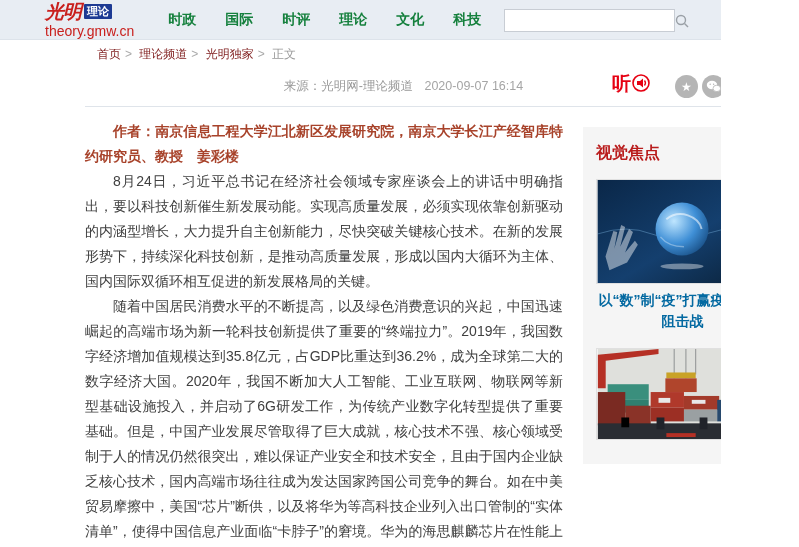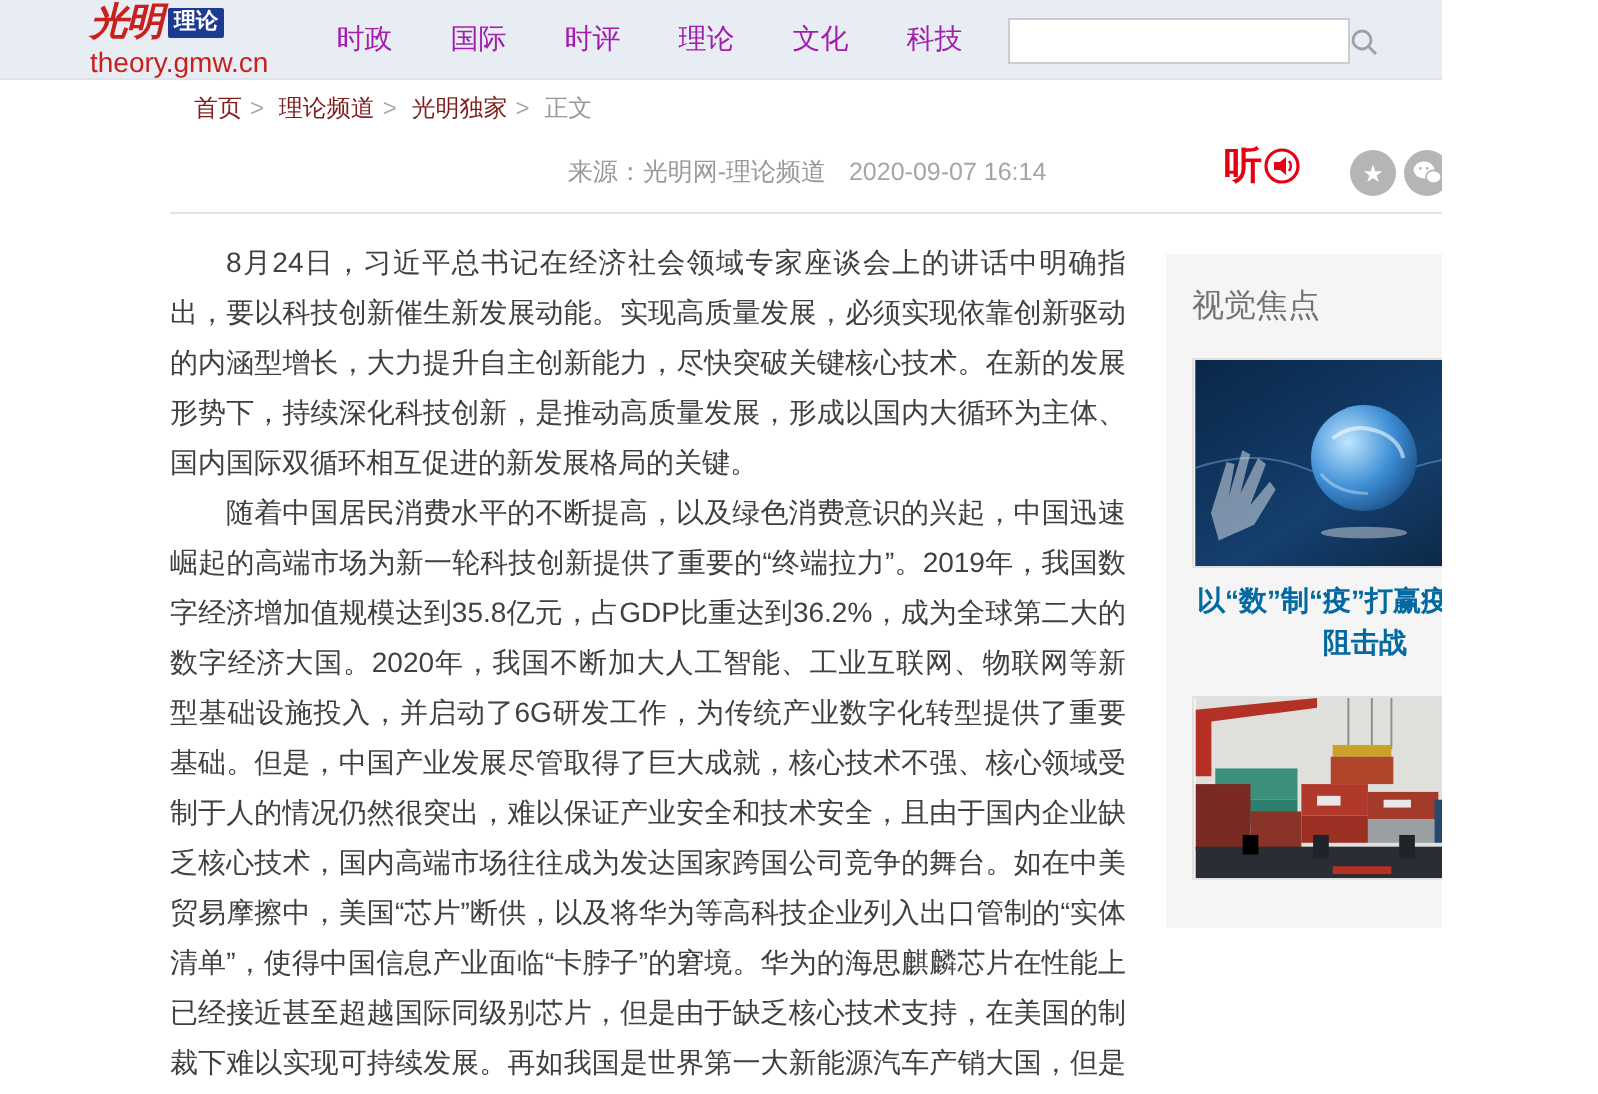--- a/index.html
+++ b/index.html
@@ -20,21 +20,21 @@
     font-family: "DejaVu Serif", serif; font-style: italic; font-weight: bold;
     color: #c9201d; font-size: 19px; letter-spacing: -1px;
   }
   .logo-ll {
     background: #1d3a93; color: #fff; font-size: 11px; font-weight: bold;
     padding: 2px 3px; margin-left: 3px; border-radius: 1px;
   }
   .logo-domain { color: #c9201d; font-size: 14px; margin-top: 3px; text-align: center; }
   .nav { display: flex; margin-left: 34px; }
   .nav-item {
-    font-size: 14px; font-weight: normal; color: #a21caf; margin-right: 29px;
+    font-size: 14px; font-weight: bold; color: #15803d; margin-right: 29px;
     cursor: pointer; white-space: nowrap;
   }
   .menu-btn {
     width: 18px; height: 16px; margin-left: 12px; background: #cfe0f2;
     border: 1px solid #9fc0e2; border-radius: 2px; cursor: pointer;
     display: flex; flex-direction: column; justify-content: center; gap: 2px; padding: 2px 3px;
   }
   .menu-btn i { display: block; height: 2px; background: #4a79c5; border-radius: 1px; }
   .search-wrap {
     position: absolute; right: 46px; top: 9px; width: 171px; height: 23px;
@@ -74,21 +74,21 @@
   }
   .divider { border-top: 1px solid #dfe4ea; margin-top: 1px; }
   
   .cols { display: flex; margin-top: 12px; }
   .body-col { width: 478px; font-size: 14px; line-height: 25px; color: #404040; text-align: justify; }
   .body-col p { text-indent: 2em; margin: 0; }
   .author-line { color: #a8432b; font-weight: bold; }
   
   .sidebar { width: 199px; margin-left: auto; margin-top: 8px; }
   .sbox { background: #f5f5f5; padding: 14px 13px 16px; }
-  .sbox-title { font-size: 16px; font-weight: 400; color: #737373; margin: 2px 0 15px; }
+  .sbox-title { font-size: 16px; font-weight: 700; color: #b91c1c; margin: 2px 0 15px; }
   .sfig { margin: 0 0 8px; }
   .sfig svg { display: block; border: 1px solid #e0e0e0; }
   .scaption {
     font-size: 14px; font-weight: bold; color: #0369a1; text-align: center;
     line-height: 21px; margin: 6px 2px 16px;
   }
 </style>
 </head>
 <body>
 
@@ -169,20 +169,21 @@
           </svg>
         </div>
       </div>
     </div>
 
     <div class="divider"></div>
 
     <div class="cols">
 
       <div class="body-col">
+        <p class="author-line">作者：南京信息工程大学江北新区发展研究院，南京大学长江产经智库特约研究员、教授　姜彩楼</p>
         <p>8月24日，习近平总书记在经济社会领域专家座谈会上的讲话中明确指出，要以科技创新催生新发展动能。实现高质量发展，必须实现依靠创新驱动的内涵型增长，大力提升自主创新能力，尽快突破关键核心技术。在新的发展形势下，持续深化科技创新，是推动高质量发展，形成以国内大循环为主体、国内国际双循环相互促进的新发展格局的关键。</p>
         <p>随着中国居民消费水平的不断提高，以及绿色消费意识的兴起，中国迅速崛起的高端市场为新一轮科技创新提供了重要的“终端拉力”。2019年，我国数字经济增加值规模达到35.8亿元，占GDP比重达到36.2%，成为全球第二大的数字经济大国。2020年，我国不断加大人工智能、工业互联网、物联网等新型基础设施投入，并启动了6G研发工作，为传统产业数字化转型提供了重要基础。但是，中国产业发展尽管取得了巨大成就，核心技术不强、核心领域受制于人的情况仍然很突出，难以保证产业安全和技术安全，且由于国内企业缺乏核心技术，国内高端市场往往成为发达国家跨国公司竞争的舞台。如在中美贸易摩擦中，美国“芯片”断供，以及将华为等高科技企业列入出口管制的“实体清单”，使得中国信息产业面临“卡脖子”的窘境。华为的海思麒麟芯片在性能上已经接近甚至超越国际同级别芯片，但是由于缺乏核心技术支持，在美国的制裁下难以实现可持续发展。再如我国是世界第一大新能源汽车产销大国，但是原创专利数量远低于日本和美国，在电控技术等关键领域的专利甚至大量来自于外籍申请人。核心技术的缺乏造成中国新能源汽车在高端市场上缺乏竞争力。2019年，全球销量最高的特斯拉Model 3车型在中国售价为29.18-41.98万元，而销量第二的北汽EU系列售价仅为12.98万元，二者市场定位差距明显。</p>
 
       </div>
 
       <aside class="sidebar">
         <div class="sbox">
           <h3 class="sbox-title">视觉焦点</h3>
 
           <figure class="sfig">

